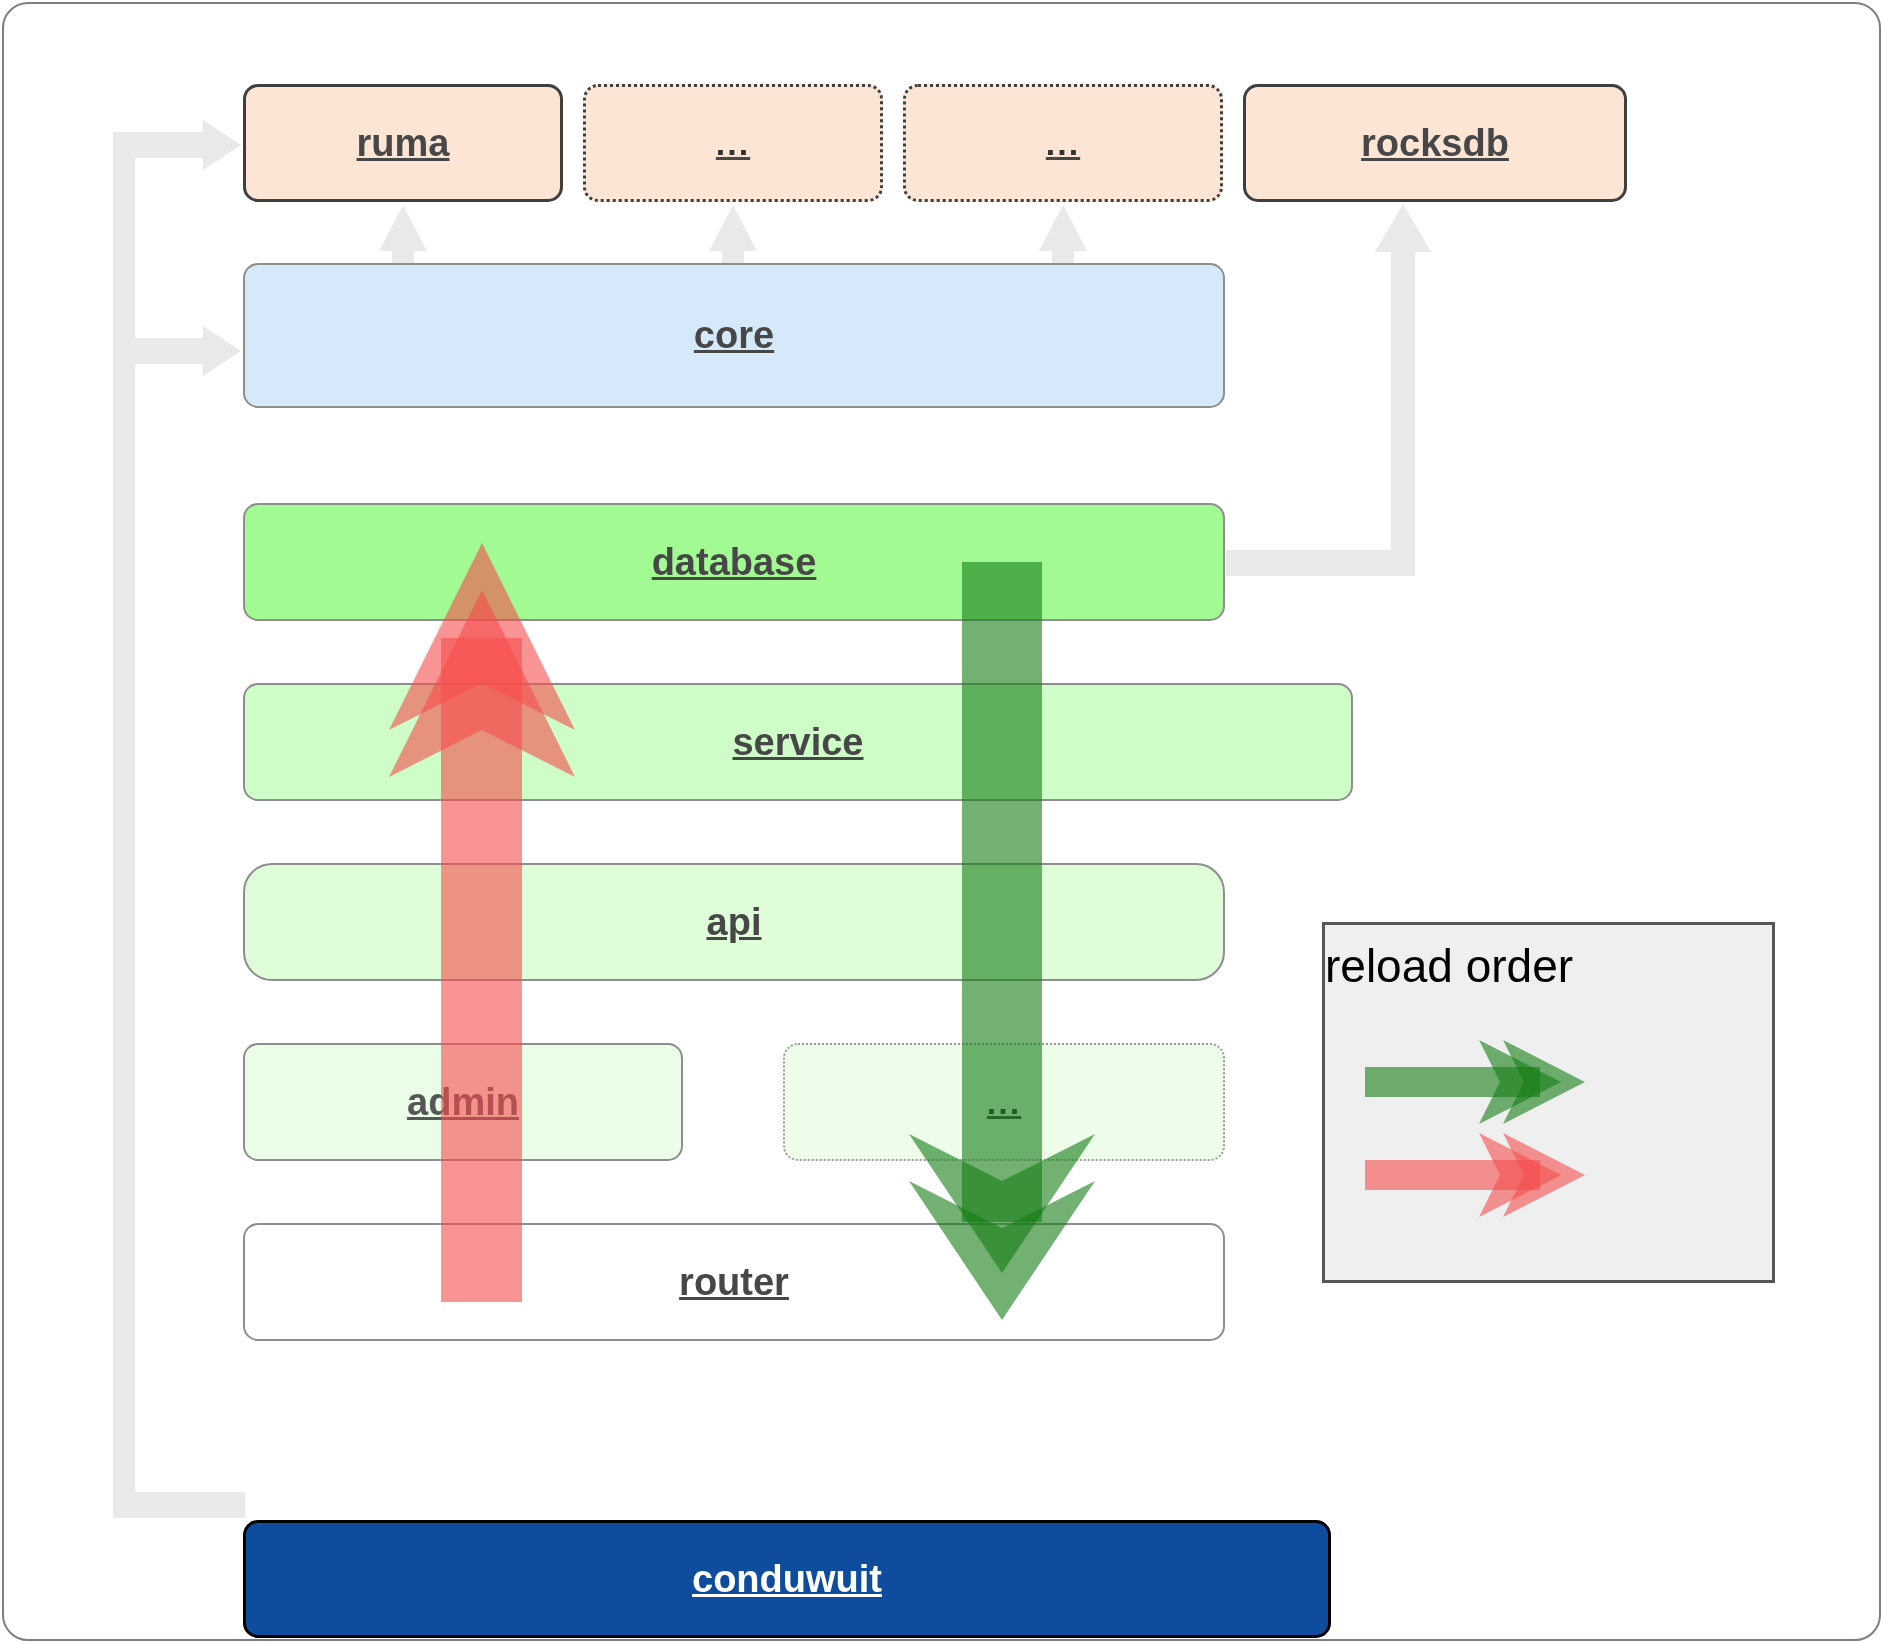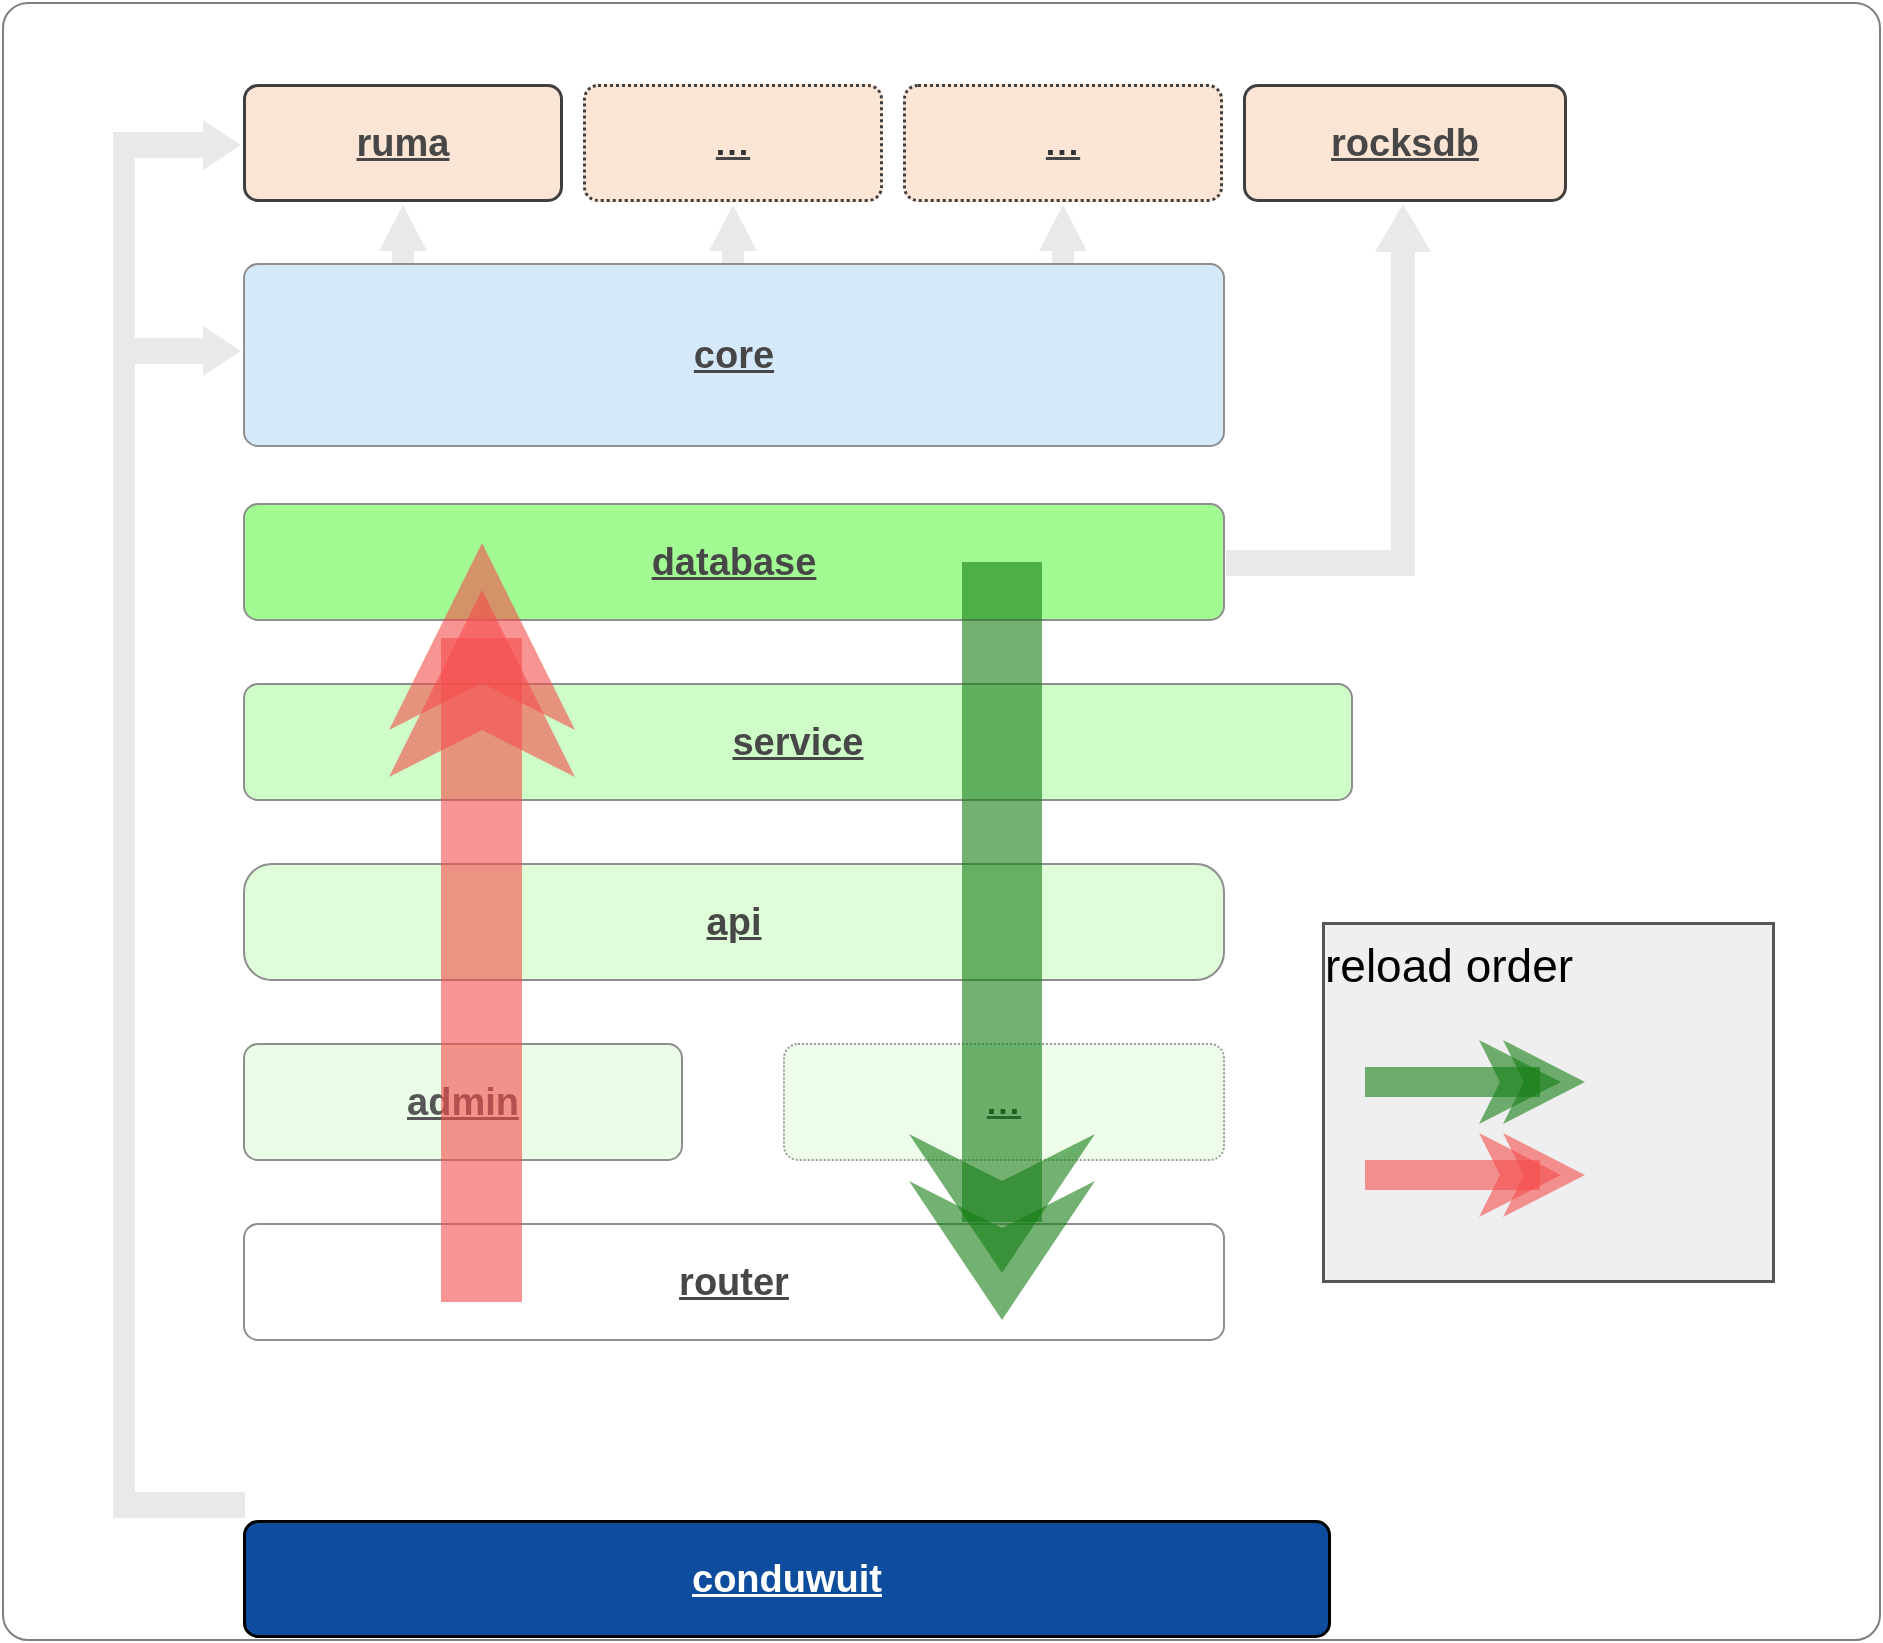--- a/index.html
+++ b/index.html
@@ -66,25 +66,25 @@
 
   <div class="box peach" style="left:243px;top:84px;width:320px;height:118px;">
     <span>ruma</span>
   </div>
   <div class="box peach dotted" style="left:583px;top:84px;width:300px;height:118px;">
     <span class="dots">...</span>
   </div>
   <div class="box peach dotted" style="left:903px;top:84px;width:320px;height:118px;">
     <span class="dots">...</span>
   </div>
-  <div class="box peach" style="left:1243px;top:84px;width:324px;height:118px;">
+  <div class="box peach" style="left:1243px;top:84px;width:384px;height:118px;">
     <span>rocksdb</span>
   </div>
 
-  <div class="box core gray-border" style="left:243px;top:263px;width:982px;height:184px;">
+  <div class="box core gray-border" style="left:243px;top:263px;width:982px;height:145px;">
     <span>core</span>
   </div>
   <div class="box database gray-border" style="left:243px;top:503px;width:982px;height:118px;">
     <span>database</span>
   </div>
   <div class="box service gray-border" style="left:243px;top:683px;width:1110px;height:118px;">
     <span>service</span>
   </div>
   <div class="box api gray-border" style="left:243px;top:863px;width:982px;height:118px;border-radius:29px;">
     <span>api</span>

